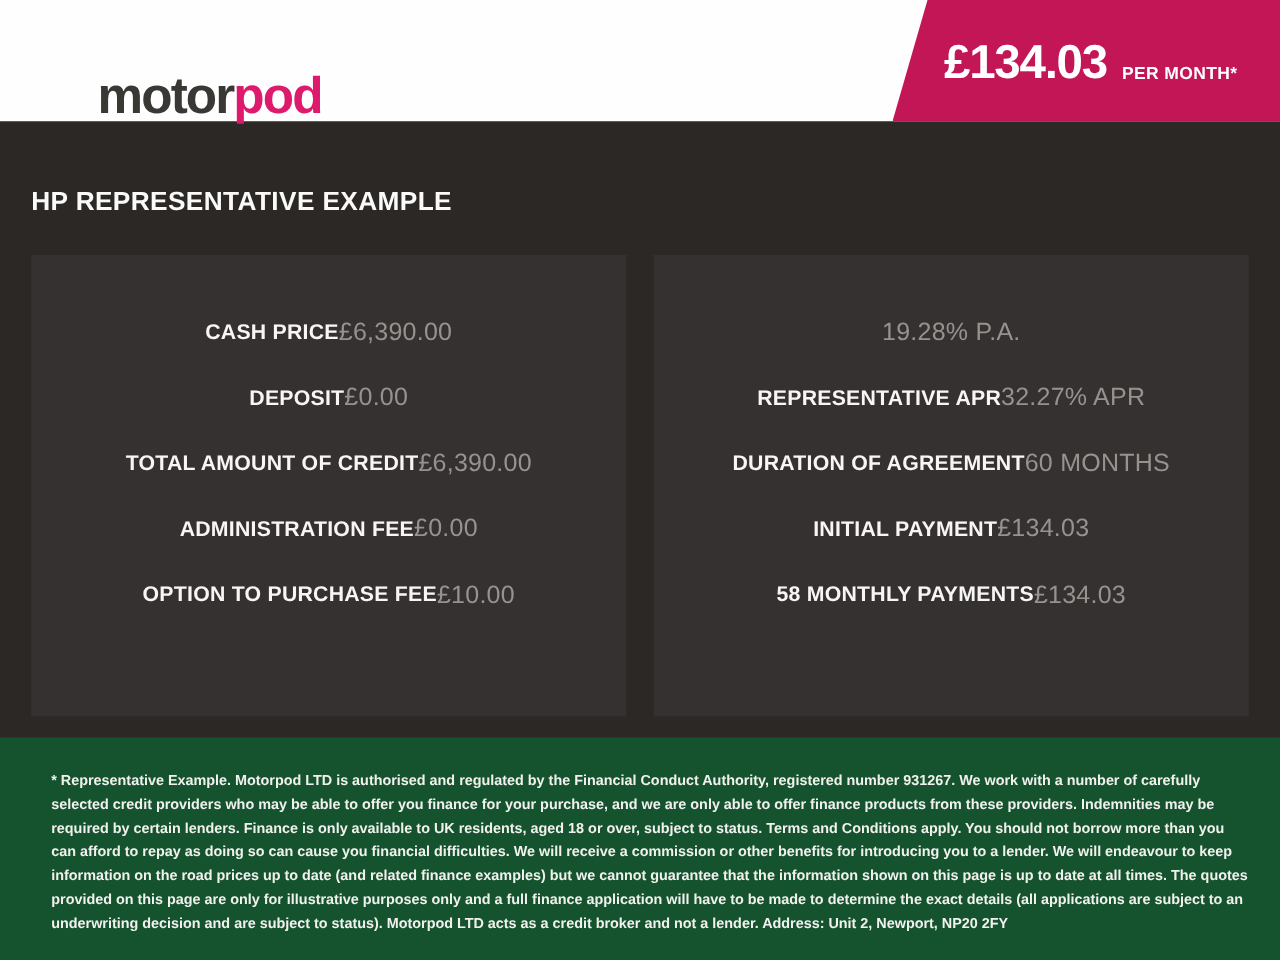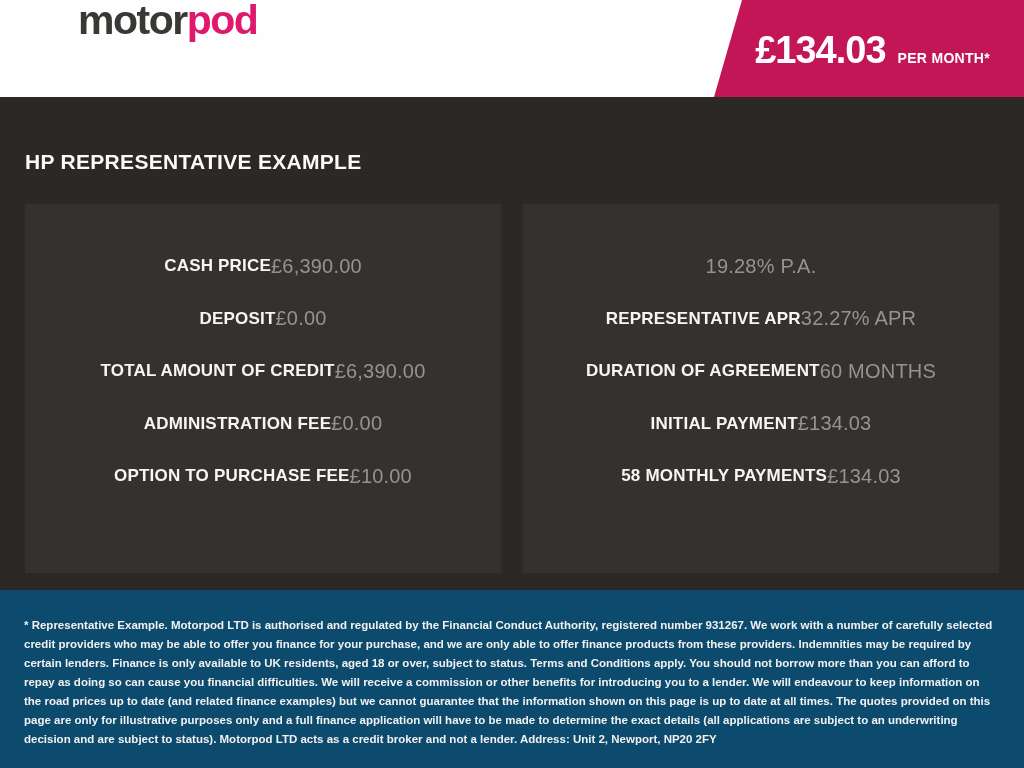--- a/index.html
+++ b/index.html
@@ -11,21 +11,21 @@
     overflow: hidden;
   }
   .page { width: 1024px; height: 768px; display: flex; flex-direction: column; }
 
   
   .header {
     position: relative;
     height: 97px;
     background: #fefefe;
     display: flex;
-    align-items: flex-start;
+    align-items: flex-end;
     flex-shrink: 0;
   }
   .logo {
     margin-left: 78px;
     font-size: 41px;
     font-weight: bold;
     letter-spacing: -1.5px;
     line-height: 1;
     cursor: pointer;
   }
@@ -104,22 +104,22 @@
     color: #96938f;
     font-size: 20px;
     font-weight: normal;
     letter-spacing: 0.2px;
     white-space: nowrap;
   }
 
   
   .footer {
     flex: 1;
-    background: #0c4a6e;
-    padding: 26px 25px 0 24px;
+    background: #14532d;
+    padding: 26px 25px 0 41px;
   }
   .disclaimer {
     color: #f2f1ef;
     font-size: 11.5px;
     font-weight: bold;
     line-height: 19px;
     max-width: 978px;
     letter-spacing: 0px;
   }
 </style>

